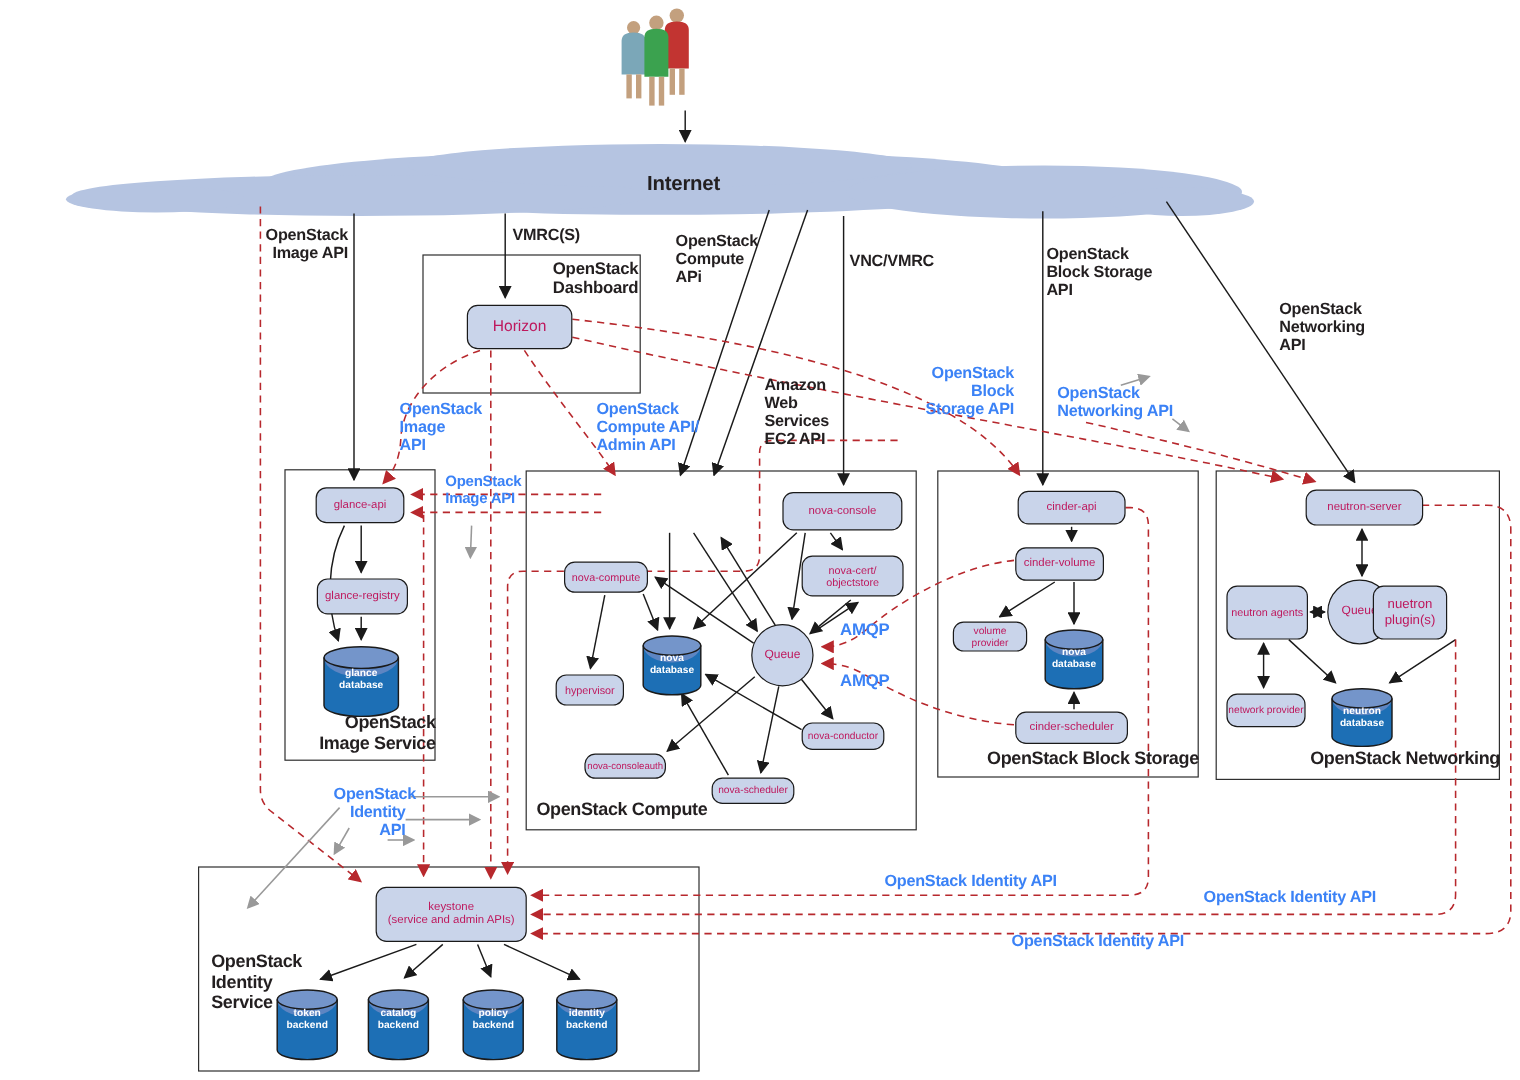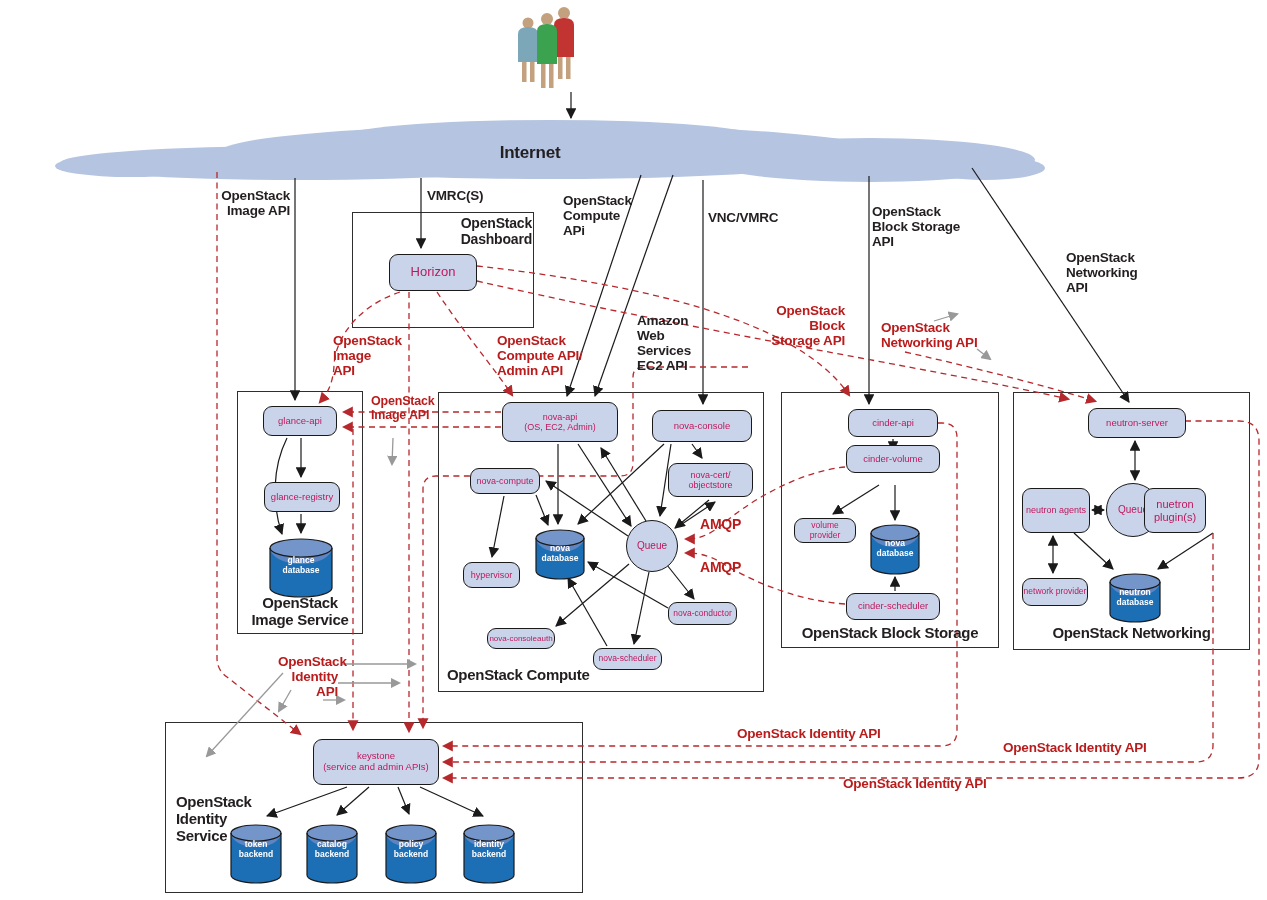--- a/index.html
+++ b/index.html
@@ -6,24 +6,24 @@
   #stage{position:relative;width:1267px;height:900px;background:#fff;overflow:hidden;
          font-family:"Liberation Sans",sans-serif;color:#231f20;}
   .sbox{position:absolute;border:1.4px solid #2e2e2e;box-sizing:border-box;z-index:1;background:transparent;}
   #diagram-svg{position:absolute;left:0;top:0;z-index:2;}
   .node{position:absolute;background:#c9d4ea;border:1.4px solid #1a1a1a;border-radius:9px;
         display:flex;align-items:center;justify-content:center;text-align:center;
         white-space:pre-line;box-sizing:border-box;z-index:3;font-size:9.5px;line-height:1.15;color:#be185d;}
   .circle{border-radius:50%;}
   .lbl{position:absolute;z-index:3;font-size:13.5px;font-weight:600;letter-spacing:-0.2px;
        line-height:1.12;white-space:pre-line;color:#231f20;}
-  .red{color:#b91c1c;}
+  .red{color:#3b82f6;}
   .title{position:absolute;z-index:3;font-size:15px;font-weight:600;letter-spacing:-0.3px;
          white-space:pre-line;color:#231f20;}
-  .ctr{text-align:center;}
+  .ctr{text-align:right;}
   .rt{text-align:right;}
   .dblbl{position:absolute;z-index:3;color:#fff;font-size:8.5px;font-weight:700;
          text-align:center;white-space:pre-line;line-height:1.15;}
 </style>
 </head>
 <body>
 
 <div id="stage">
 
   <div class="sbox" style="left:352px;top:212px;width:182px;height:116px;"></div>
@@ -253,34 +253,32 @@
   <div class="title ctr" style="left:1013px;top:624px;width:237px;">OpenStack Networking</div>
   <div class="title" style="left:176px;top:793px;">OpenStack
 Identity
 Service</div>
 
   <div class="node" style="left:389px;top:254px;width:88px;height:37px;font-size:13px;">Horizon</div>
 
   <div class="node" style="left:263px;top:406px;width:74px;height:30px;">glance-api</div>
   <div class="node" style="left:264px;top:482px;width:76px;height:30px;">glance-registry</div>
 
-  <div class="node" style="left:502px;top:402px;width:116px;height:40px;font-size:9px;">nova-api
-(OS, EC2, Admin)</div>
   <div class="node" style="left:652px;top:410px;width:100px;height:32px;">nova-console</div>
   <div class="node" style="left:470px;top:468px;width:70px;height:26px;font-size:9px;">nova-compute</div>
   <div class="node" style="left:668px;top:463px;width:85px;height:34px;font-size:9px;">nova-cert/
 objectstore</div>
   <div class="node circle" style="left:626px;top:520px;width:52px;height:52px;font-size:10px;">Queue</div>
   <div class="node" style="left:463px;top:562px;width:57px;height:26px;font-size:9px;">hypervisor</div>
   <div class="node" style="left:668px;top:602px;width:69px;height:23px;font-size:8.5px;">nova-conductor</div>
   <div class="node" style="left:487px;top:628px;width:68px;height:21px;font-size:8px;">nova-consoleauth</div>
   <div class="node" style="left:593px;top:648px;width:69px;height:22px;font-size:8.5px;">nova-scheduler</div>
 
   <div class="node" style="left:848px;top:409px;width:90px;height:28px;">cinder-api</div>
-  <div class="node" style="left:846px;top:445px;width:94px;height:28px;">cinder-volume</div>
+  <div class="node" style="left:846px;top:456px;width:74px;height:28px;">cinder-volume</div>
   <div class="node" style="left:794px;top:518px;width:62px;height:25px;font-size:8.5px;">volume provider</div>
   <div class="node" style="left:846px;top:593px;width:94px;height:27px;">cinder-scheduler</div>
 
   <div class="node" style="left:1088px;top:408px;width:98px;height:30px;">neutron-server</div>
   <div class="node" style="left:1022px;top:488px;width:68px;height:45px;font-size:9px;">neutron agents</div>
   <div class="node circle" style="left:1106px;top:483px;width:54px;height:54px;font-size:10px;">Queue</div>
   <div class="node" style="left:1144px;top:488px;width:62px;height:45px;font-size:11px;">nuetron plugin(s)</div>
   <div class="node" style="left:1022px;top:578px;width:66px;height:28px;font-size:8.5px;">network provider</div>
 
   <div class="node" style="left:313px;top:739px;width:126px;height:46px;">keystone

